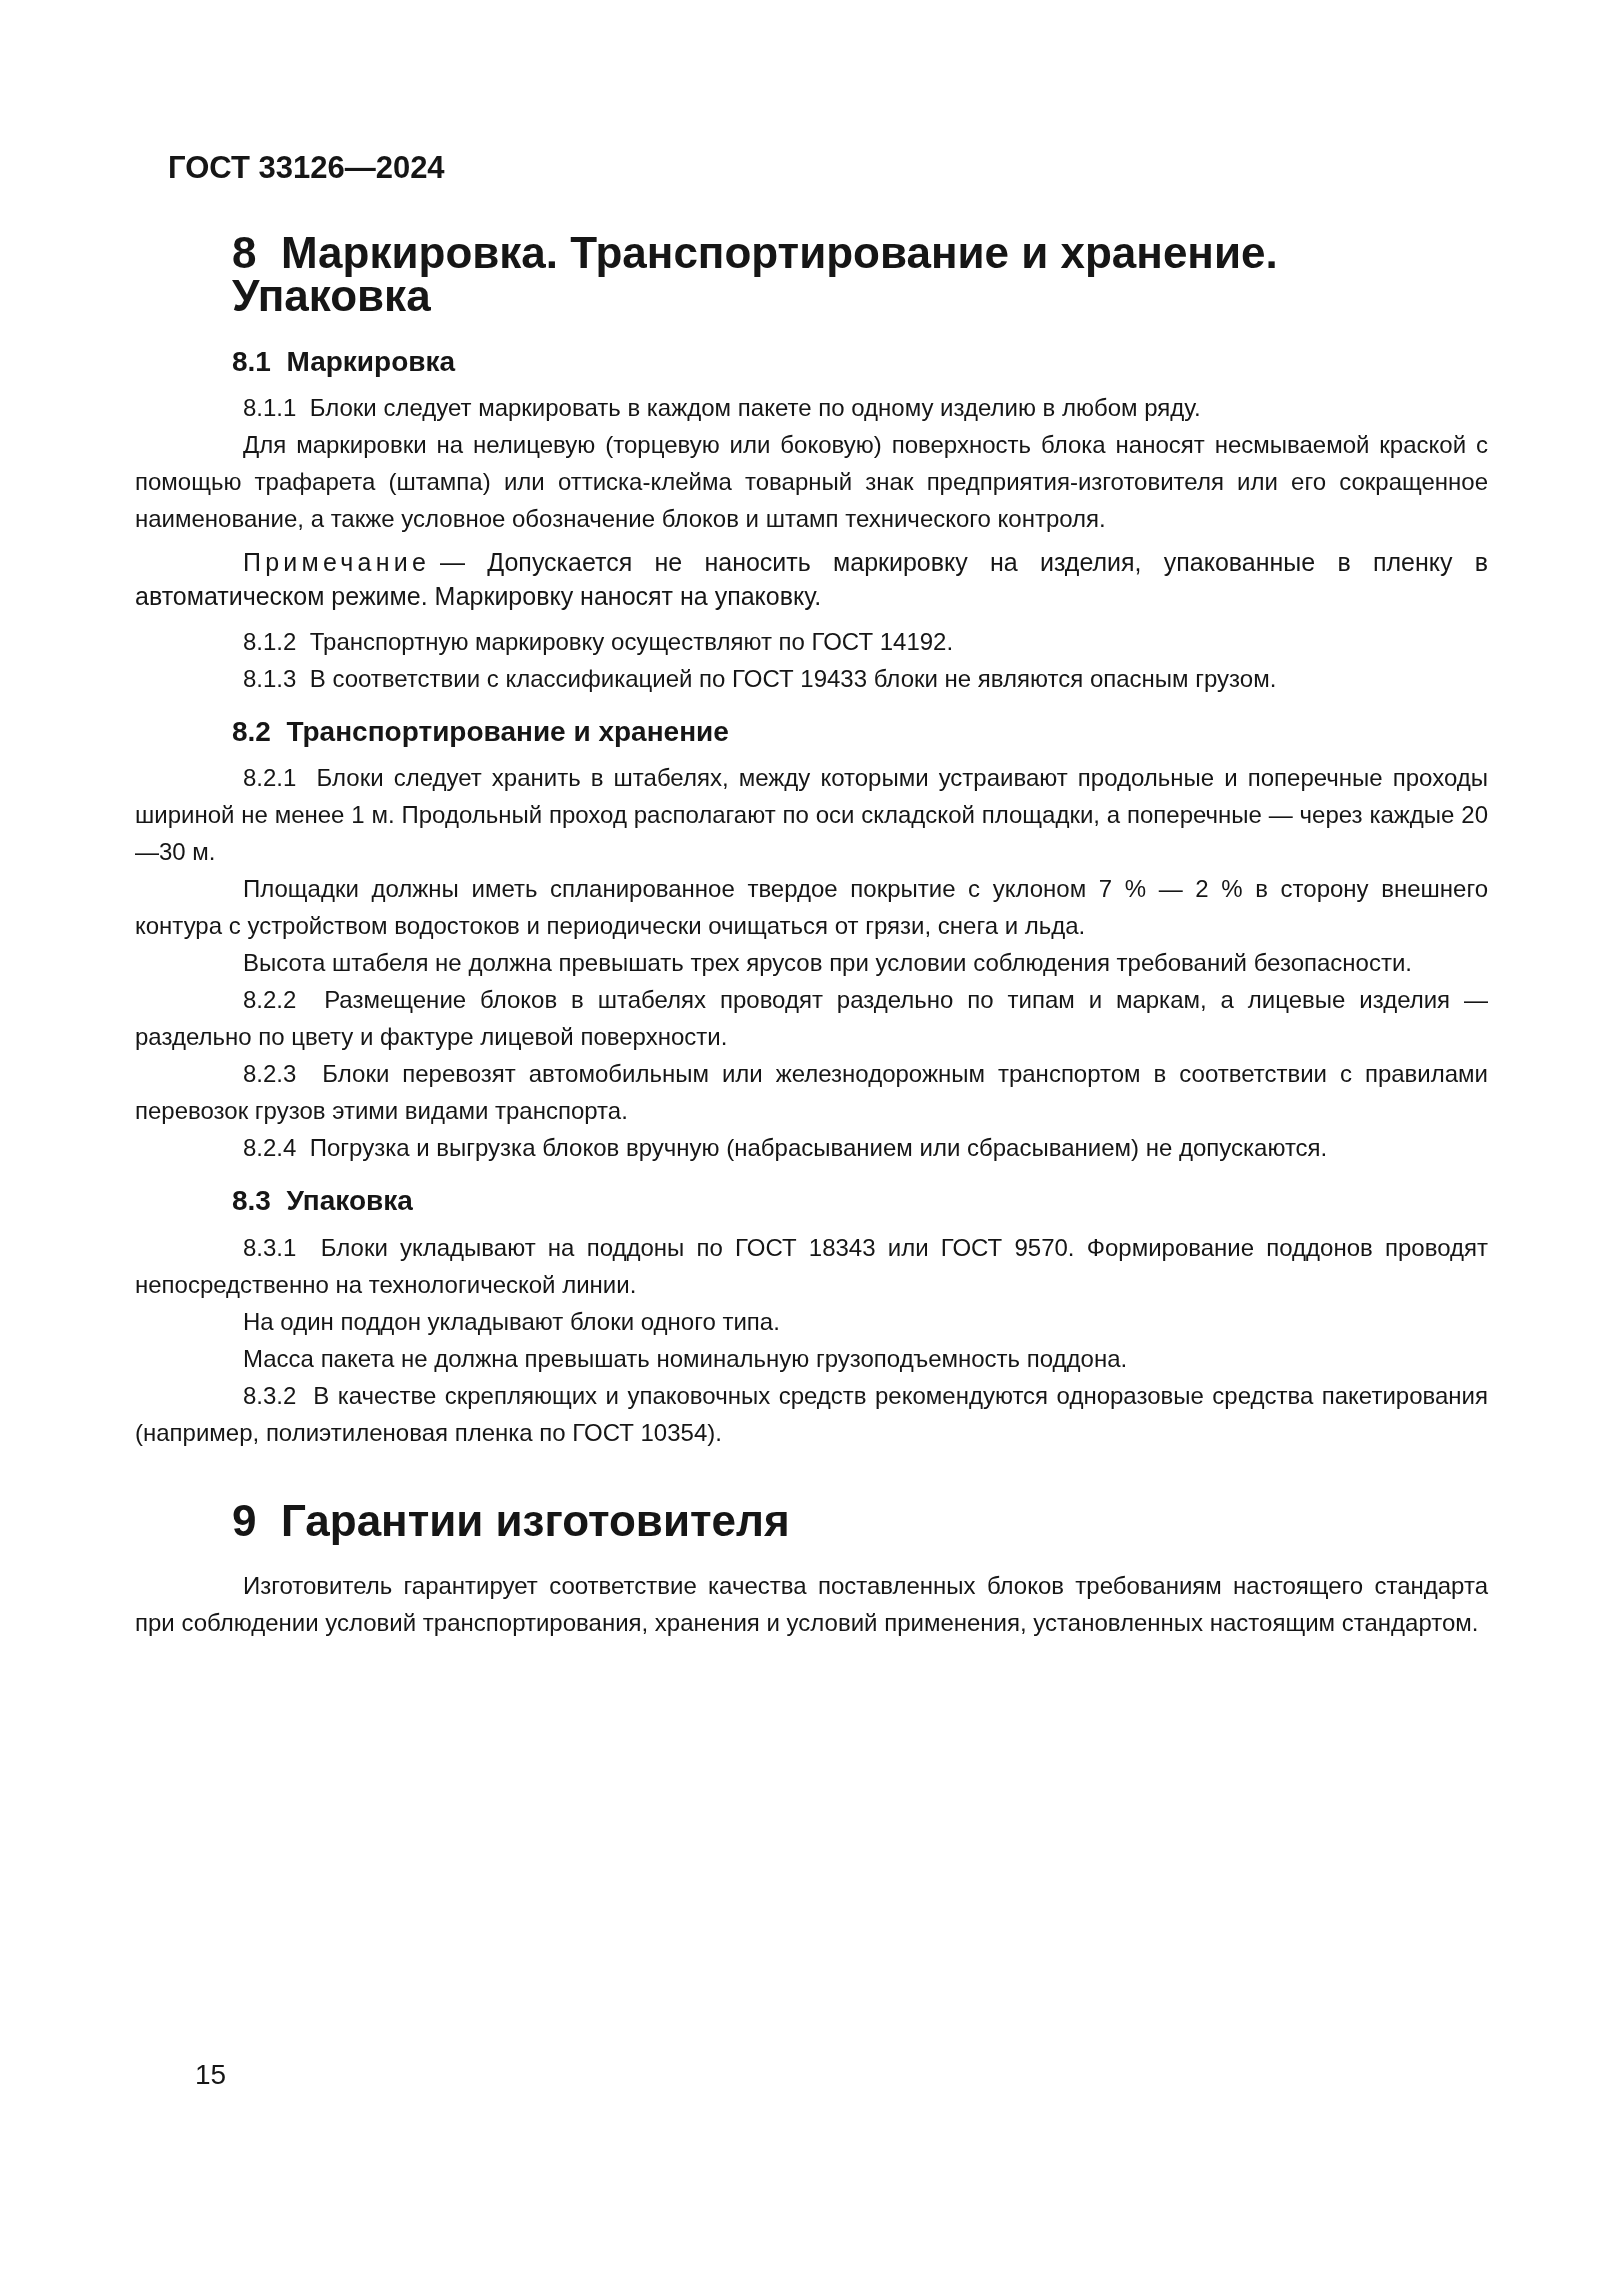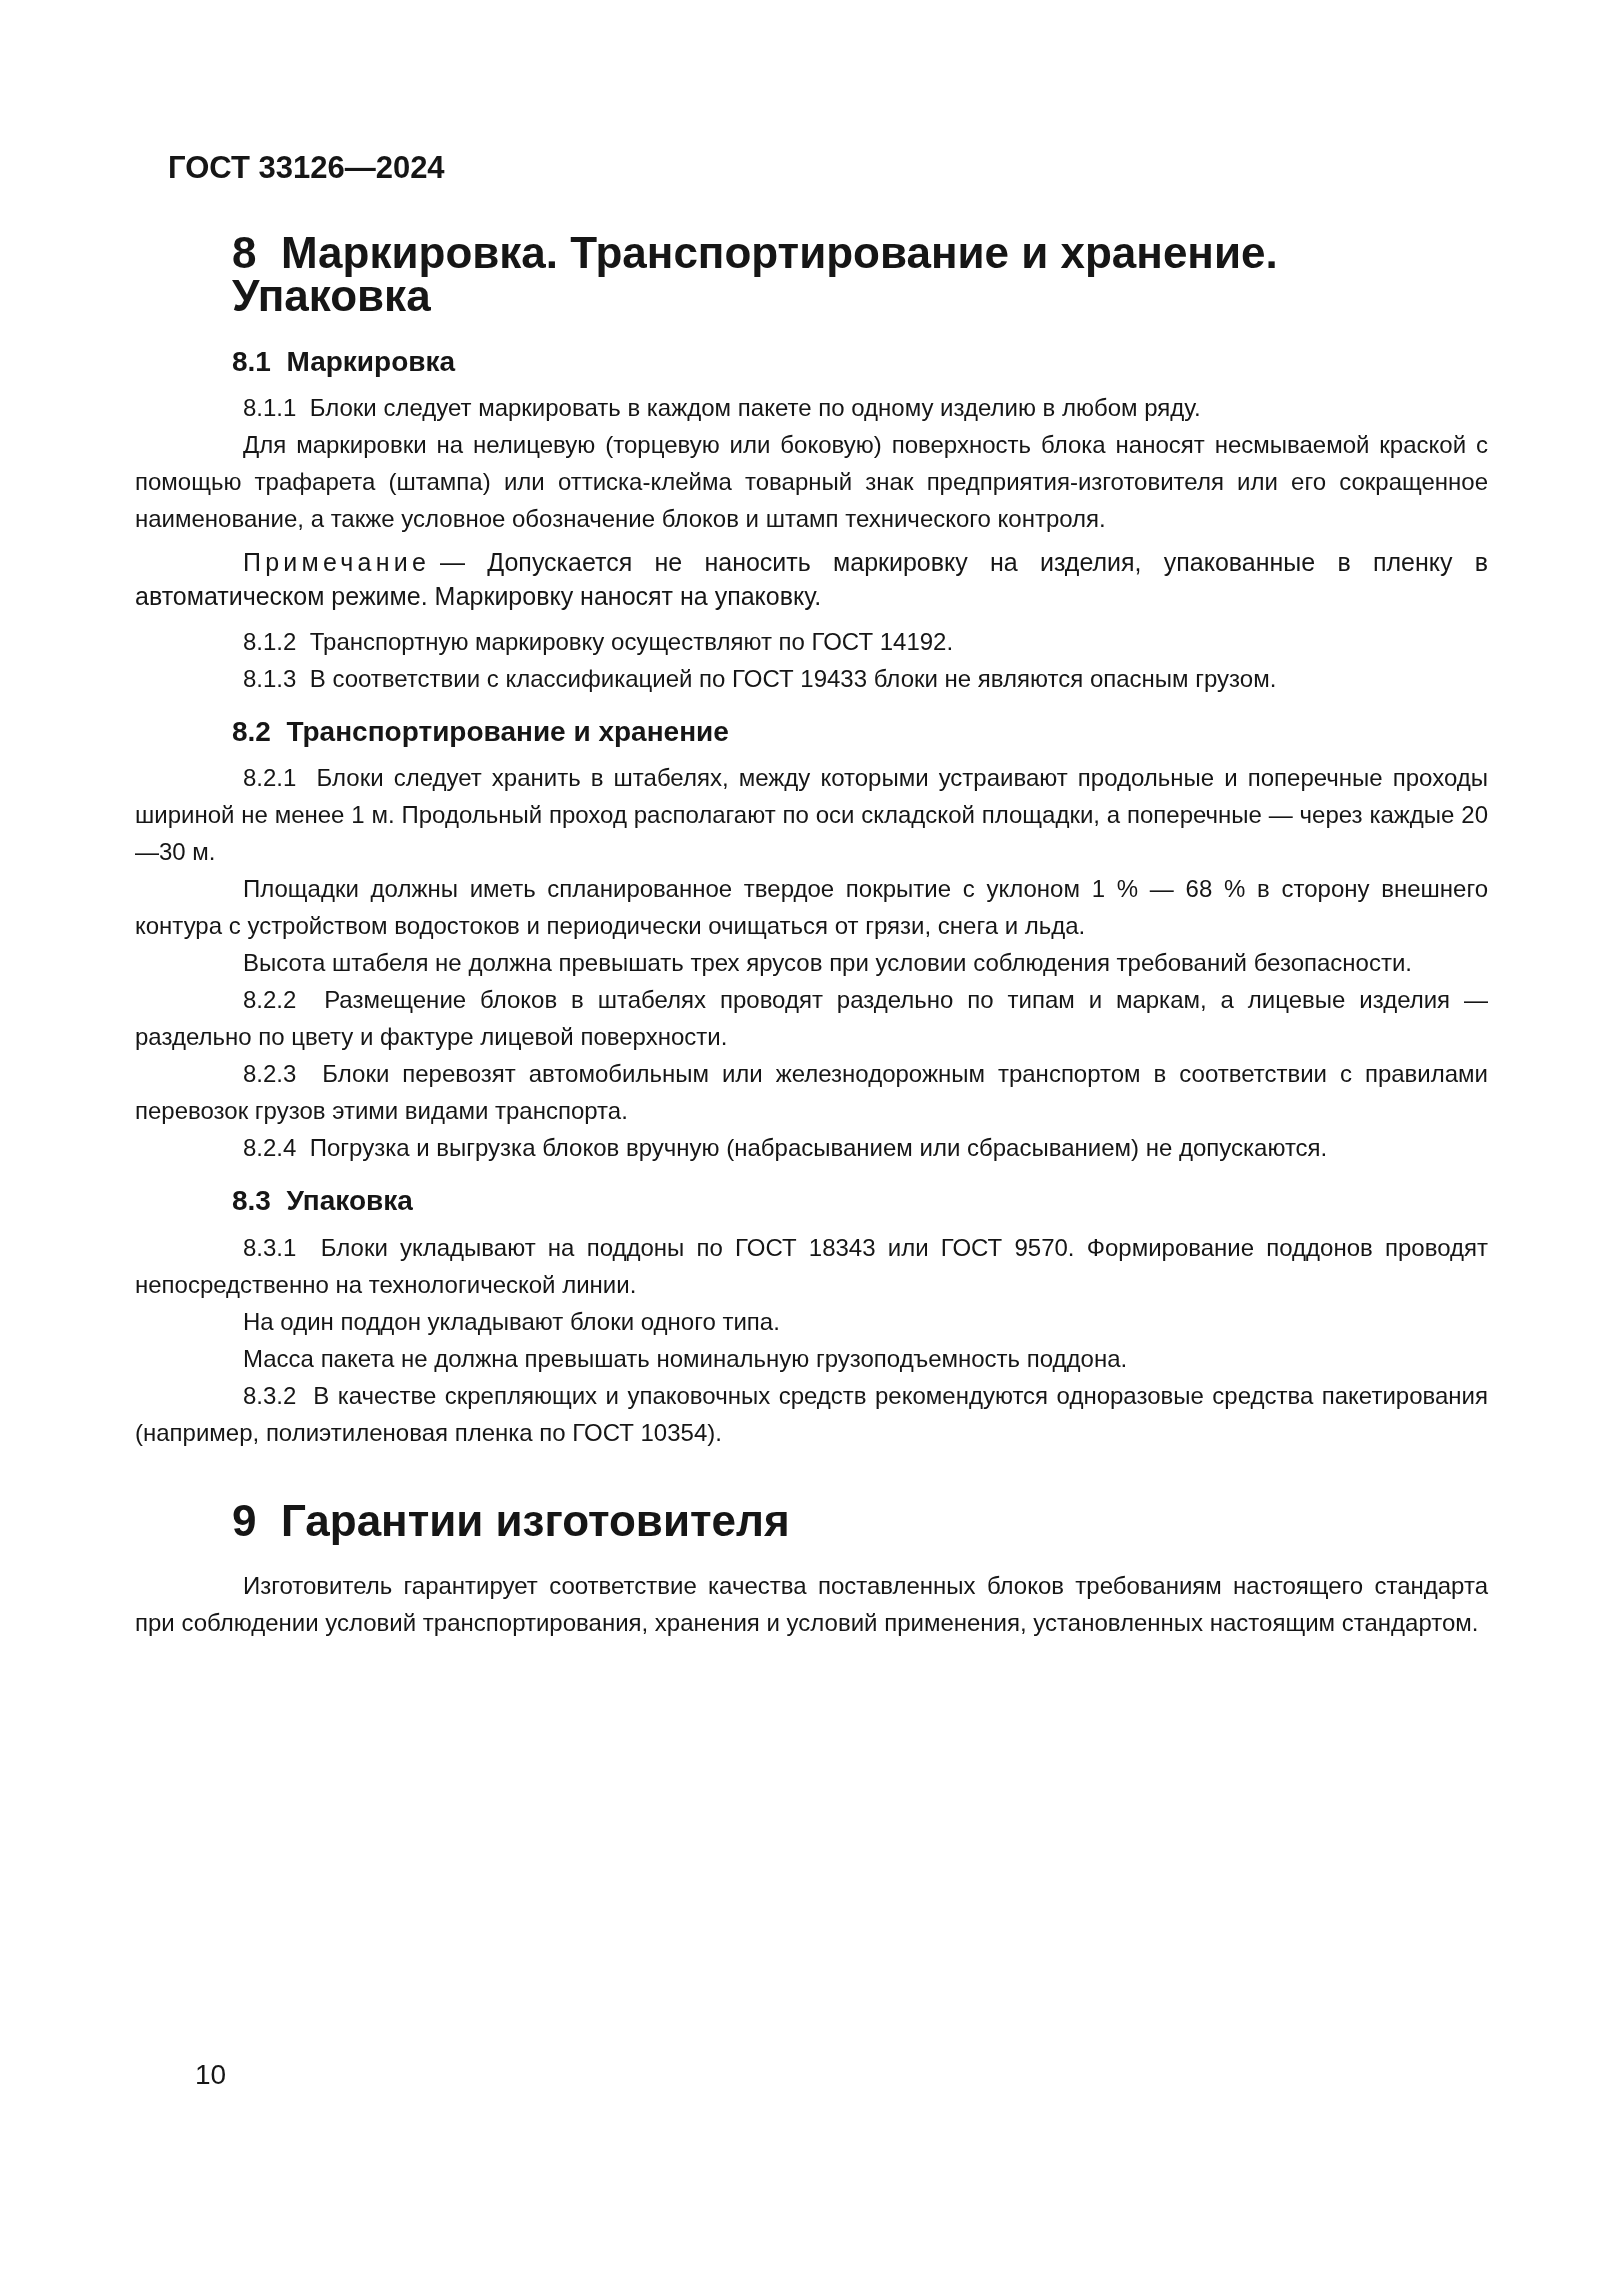--- a/index.html
+++ b/index.html
@@ -77,35 +77,35 @@
     <p class="body">Для маркировки на нелицевую (торцевую или боковую) поверхность блока наносят несмываемой краской с помощью трафарета (штампа) или оттиска-клейма товарный знак предприятия-изготовителя или его сокращенное наименование, а также условное обозначение блоков и штамп технического контроля.</p>
 
     <p class="note"><span class="note-label">Примечание</span><span>— Допускается не наносить маркировку на изделия, упакованные в пленку в автоматическом режиме. Маркировку наносят на упаковку.</span></p>
 
     <p class="body">8.1.2&nbsp; Транспортную маркировку осуществляют по ГОСТ 14192.</p>
     <p class="body">8.1.3&nbsp; В соответствии с классификацией по ГОСТ 19433 блоки не являются опасным грузом.</p>
 
     <div class="h-sub">8.2&nbsp; Транспортирование и хранение</div>
 
     <p class="body">8.2.1&nbsp; Блоки следует хранить в штабелях, между которыми устраивают продольные и поперечные проходы шириной не менее 1 м. Продольный проход располагают по оси складской площадки, а поперечные — через каждые 20—30 м.</p>
-    <p class="body">Площадки должны иметь спланированное твердое покрытие с уклоном 1 % — 68 % в сторону внешнего контура с устройством водостоков и периодически очищаться от грязи, снега и льда.</p>
+    <p class="body">Площадки должны иметь спланированное твердое покрытие с уклоном 7 % — 2 % в сторону внешнего контура с устройством водостоков и периодически очищаться от грязи, снега и льда.</p>
     <p class="body">Высота штабеля не должна превышать трех ярусов при условии соблюдения требований безопасности.</p>
     <p class="body">8.2.2&nbsp; Размещение блоков в штабелях проводят раздельно по типам и маркам, а лицевые изделия — раздельно по цвету и фактуре лицевой поверхности.</p>
     <p class="body">8.2.3&nbsp; Блоки перевозят автомобильным или железнодорожным транспортом в соответствии с правилами перевозок грузов этими видами транспорта.</p>
     <p class="body">8.2.4&nbsp; Погрузка и выгрузка блоков вручную (набрасыванием или сбрасыванием) не допускаются.</p>
 
     <div class="h-sub">8.3&nbsp; Упаковка</div>
 
     <p class="body">8.3.1&nbsp; Блоки укладывают на поддоны по ГОСТ 18343 или ГОСТ 9570. Формирование поддонов проводят непосредственно на технологической линии.</p>
     <p class="body">На один поддон укладывают блоки одного типа.</p>
     <p class="body">Масса пакета не должна превышать номинальную грузоподъемность поддона.</p>
     <p class="body">8.3.2&nbsp; В качестве скрепляющих и упаковочных средств рекомендуются одноразовые средства пакетирования (например, полиэтиленовая пленка по ГОСТ 10354).</p>
 
     <div class="h-sec sec9">9&nbsp; Гарантии изготовителя</div>
 
     <p class="body">Изготовитель гарантирует соответствие качества поставленных блоков требованиям настоящего стандарта при соблюдении условий транспортирования, хранения и условий применения, установленных настоящим стандартом.</p>
 
   </div>
 
-  <div class="page-number">10</div>
+  <div class="page-number">15</div>
 
 </div>
 
 
 </body></html>

